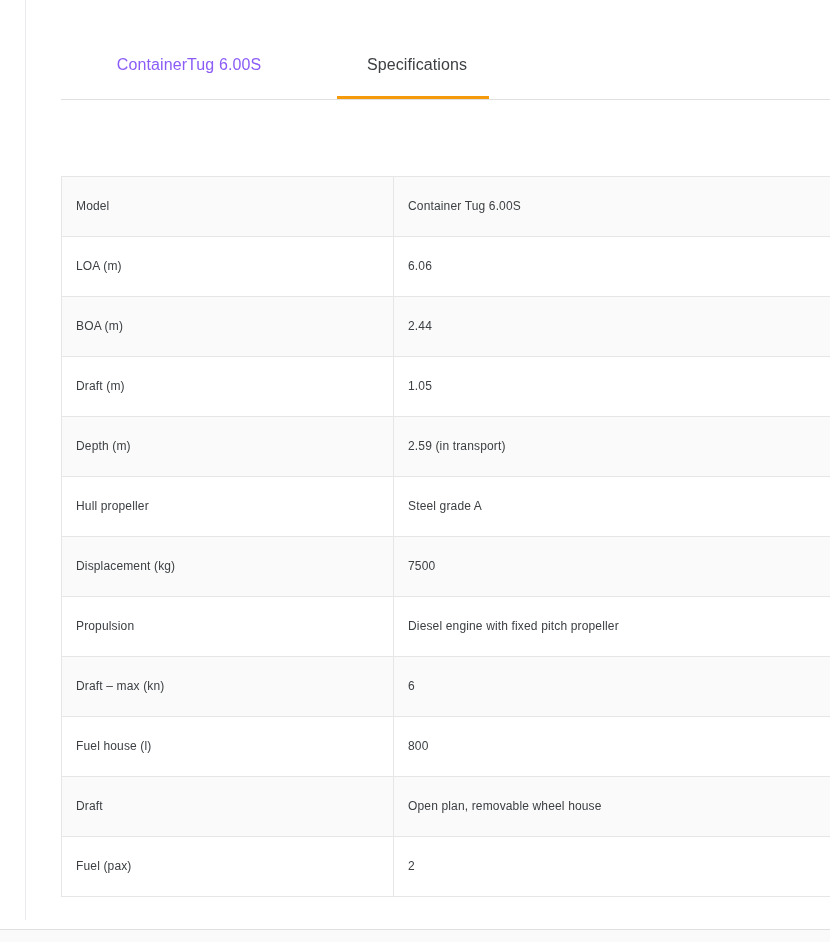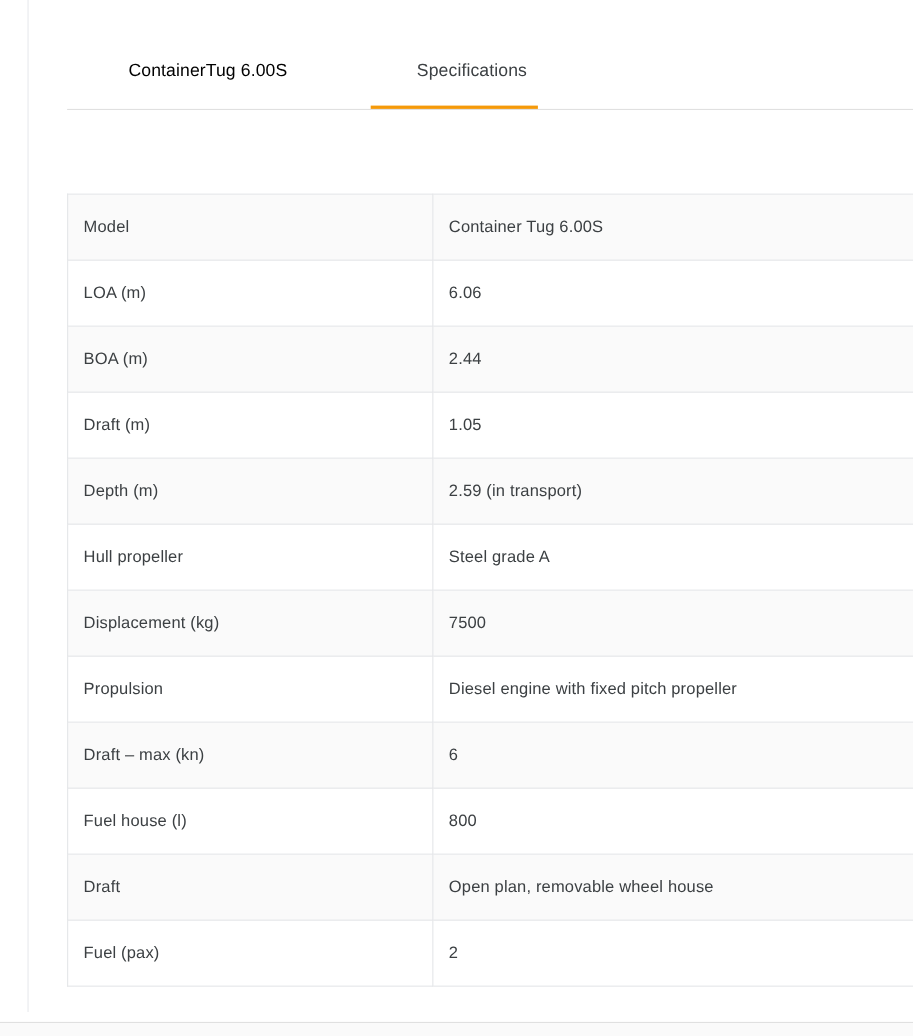--- a/index.html
+++ b/index.html
@@ -67,30 +67,30 @@
     background: #e0e0e0;
   }
   .tab {
     position: absolute;
     top: 0;
     height: 69px;
     display: flex;
     align-items: center;
     justify-content: center;
     font-size: 16px;
-    color: #000000;
+    color: #8b5cf6;
     letter-spacing: .1px;
     cursor: pointer;
     background: transparent;
     border: none;
     font-family: "Liberation Sans", sans-serif;
     padding: 0;
   }
   .tab-0 { left: 0px;   width: 256px; }
-  .tab-1 { left: 272px; width: 192px; justify-content: center; }
+  .tab-1 { left: 260px; width: 192px; justify-content: center; }
   .tab.active {
     color: #3c4043;
   }
   .tab-indicator {
     position: absolute;
     top: 96px;
     left: 61px;
     width: 0px;
     height: 3px;
     background: #f59a0a;
@@ -105,21 +105,21 @@
     border-collapse: collapse;
     table-layout: fixed;
     font-size: 15px;
   }
   .spec-table td {
     border: 1px solid #e4e6e8;
     height: 60px;
     padding: 0 0 0 14px;
     vertical-align: middle;
     color: #3c4043;
-    font-size: 15px;
+    font-size: 12px;
     letter-spacing: .15px;
     line-height: 1.2;
     box-sizing: border-box;
   }
   .spec-table tr:nth-child(odd) td {
     background: #fafafa;
   }
   .spec-table tr:nth-child(even) td {
     background: #ffffff;
   }

